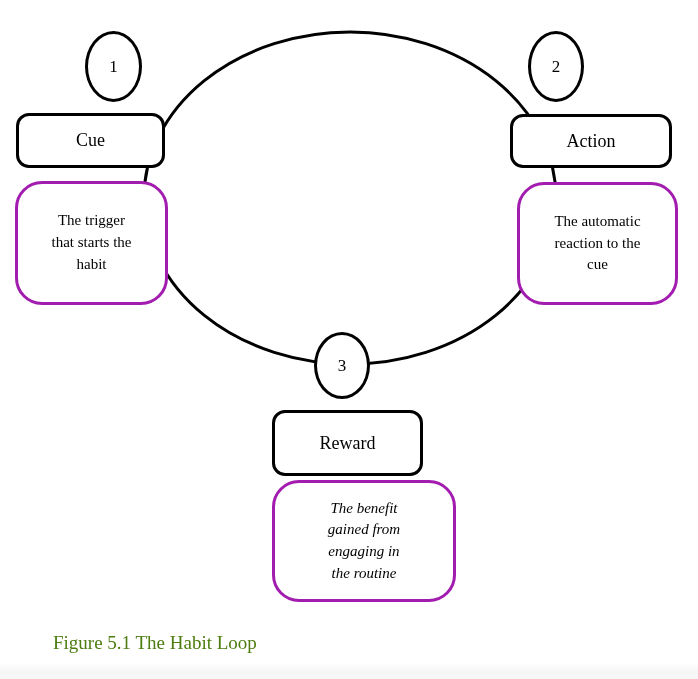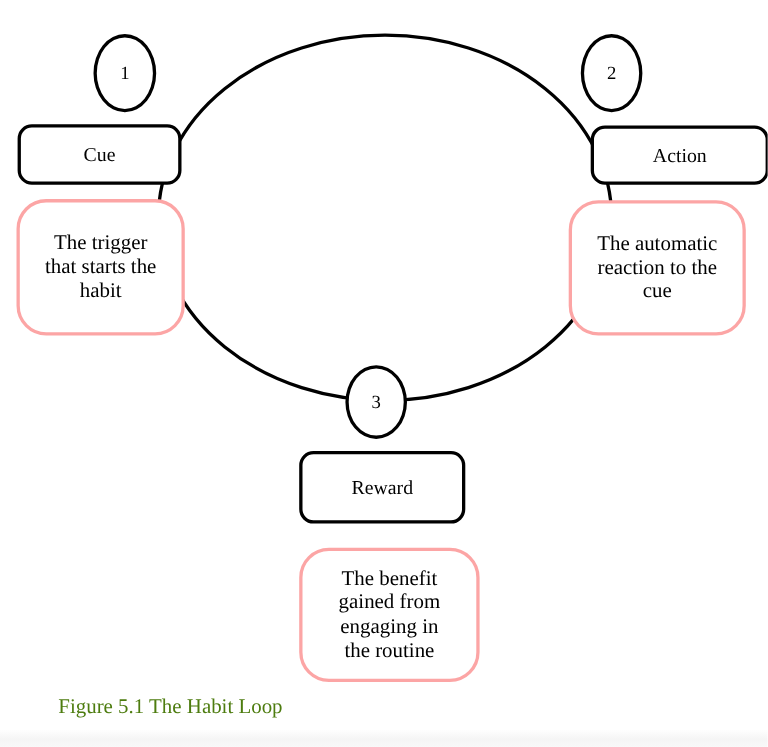--- a/index.html
+++ b/index.html
@@ -46,40 +46,40 @@
     box-sizing: border-box;
     border: 3px solid #000000;
     border-radius: 13px;
     background: #ffffff;
     display: flex;
     align-items: center;
     justify-content: center;
     font-size: 18px;
   }
   .label-box.b1 { left: 16px;  top: 113px; width: 149px; height: 55px; }
-  .label-box.b2 { left: 537px; top: 114px; width: 162px; height: 54px; }
+  .label-box.b2 { left: 510px; top: 114px; width: 162px; height: 54px; }
   .label-box.b3 { left: 272px; top: 410px; width: 151px; height: 66px; }
 
   .desc-box {
     position: absolute;
     box-sizing: border-box;
-    border: 3px solid #fca5a5;
+    border: 3px solid #a21caf;
     border-radius: 27px;
     background: #ffffff;
     display: flex;
     align-items: center;
     justify-content: center;
     text-align: center;
-    font-size: 19px;
+    font-size: 15px;
     line-height: 21.7px;
     white-space: pre-line;
   }
   .desc-box.d1 { left: 15px;  top: 181px; width: 153px; height: 124px; }
   .desc-box.d2 { left: 517px; top: 182px; width: 161px; height: 123px; }
-  .desc-box.d3 { left: 272px; top: 498px; width: 164px; height: 122px; }
+  .desc-box.d3 { left: 272px; top: 480px; width: 184px; height: 122px; font-style: italic; }
 
   .caption {
     position: absolute;
     left: 53px;
     top: 632px;
     font-size: 19px;
     color: #4d7c0f;
   }
   .bottom-strip {
     position: absolute;

